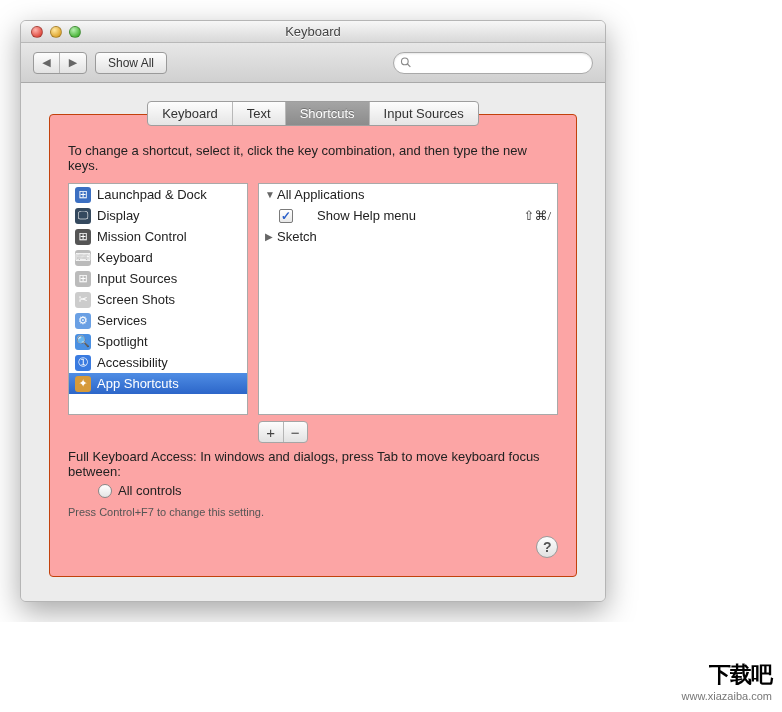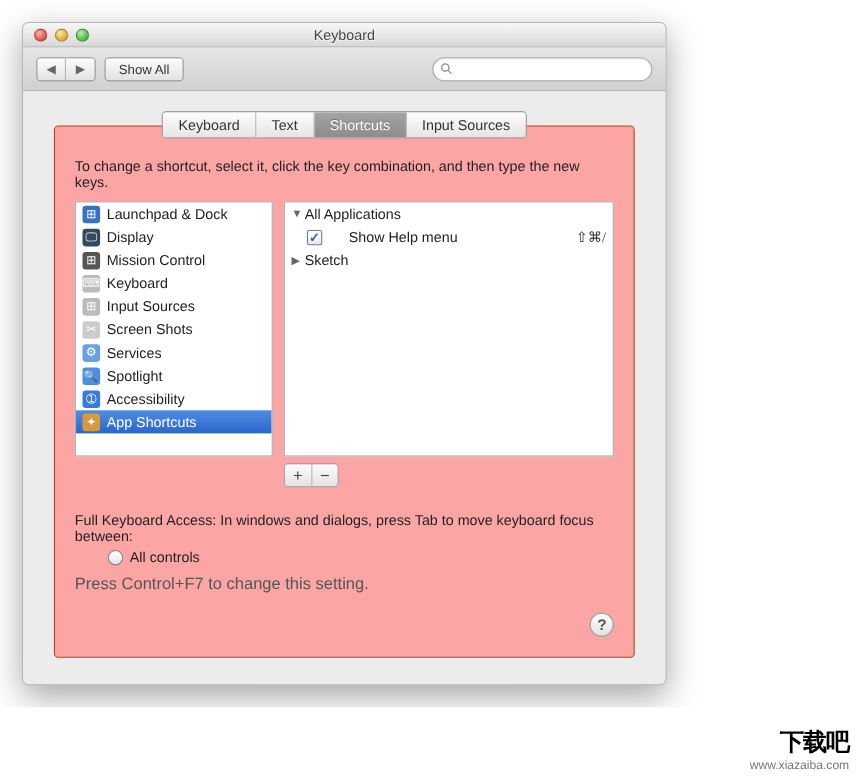--- a/index.html
+++ b/index.html
@@ -180,25 +180,25 @@
     background: linear-gradient(#fdfdfd,#e2e2e2);
     align-self: flex-start;
   }
   .pm button {
     flex:1; border:none; background:transparent; font-size: 15px; color:#444;
     border-right: 1px solid #b5b5b5;
   }
   .pm button:last-child { border-right:none; }
   .pm-wrap { display: flex; justify-content: flex-start; margin-left: 190px; }
 
-  .fka { margin-top: 22px; font-size: 13px; }
+  .fka { margin-top: 6px; font-size: 13px; }
   .radio-row { display:flex; align-items:center; gap:6px; margin: 4px 0 0 30px; }
   .radio { width:14px; height:14px; border-radius:50%; border:1px solid #888; background:linear-gradient(#fff,#e5e5e5); display:inline-flex; align-items:center; justify-content:center;}
   .radio.on::after { content:""; width:6px; height:6px; border-radius:50%; background: radial-gradient(#5b9ff0,#2b68cd);}
-  .hint { font-size: 15px; color:#555; margin-top: 8px; }
+  .hint { font-size: 11px; color:#555; margin-top: 8px; }
 
   .help { text-align: right; margin-top: 18px; }
   .help-btn {
     width: 22px; height: 22px; border-radius: 50%;
     border: 1px solid #9a9a9a;
     background: linear-gradient(#fdfdfd,#e2e2e2);
     color: #555;
     font-weight: bold;
     font-size: 14px;
   }

